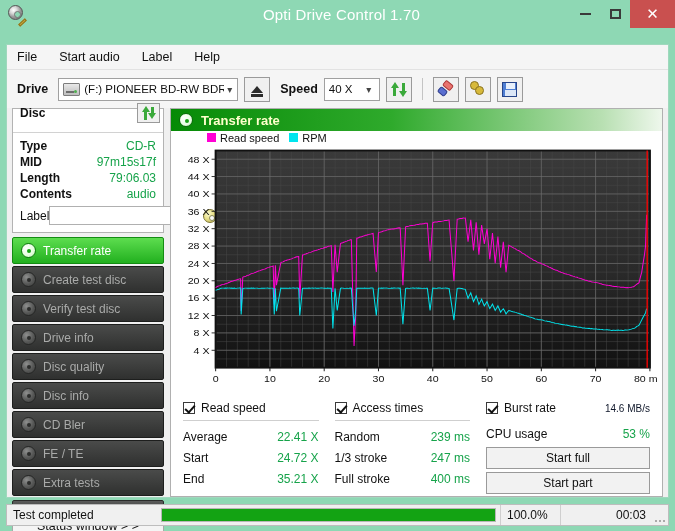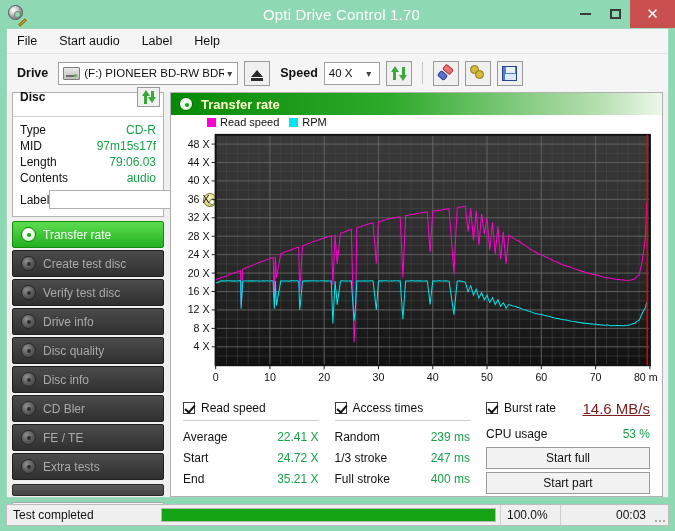--- a/index.html
+++ b/index.html
@@ -55,21 +55,21 @@
     color:#fff; font-size:12px;
   }
   .win-btn.close { width:45px; background:#c9504f; font-size:14px; }
   .glyph-min { width:11px; height:2px; background:#3a3a3a; display:block; }
   .glyph-max { width:11px; height:10px; border:2px solid #3a3a3a; display:block; }
   .glyph-close { color:#fff; font-size:15px; line-height:1; font-family:"DejaVu Sans", sans-serif;}
 
   
   .client {
     flex:1 1 auto;
-    margin:0 6px 6px 6px;
+    margin:16px 6px 6px 6px;
     background:#f0f0f0;
     border:1px solid #9fd8bd;
     display:flex; flex-direction:column;
     min-height:0;
     justify-content:space-between;
   }
   .menubar {
     height:25px; flex:0 0 25px;
     display:flex; align-items:center;
     background:#f5f5f5;
@@ -172,21 +172,21 @@
     height:24px; display:flex; align-items:center; padding:0 3px 16px 7px;
     border-bottom:1px solid #d2d2d2;
   }
   .disc-head .t { font-size:12px; font-weight:bold; color:#111; }
   .disc-head .btn {
     margin-left:auto; width:23px;height:20px; background:#f0f0f0;
     border:1px solid #9a9a9a; display:flex;align-items:center;justify-content:center;
   }
   .disc-rows { padding:5px 7px 6px 7px; }
   .drow { display:flex; align-items:center; height:16px; font-size:12px; }
-  .drow .k { color:#111; }
+  .drow .k { color:#111;font-weight:bold; }
   .drow .v { margin-left:auto; color:#16a34a; }
   .label-row { display:flex; align-items:center; margin-top:3px; }
   .label-row .k { font-size:12px; color:#111; width:42px; }
   .label-input {
     flex:1 1 auto; height:19px; background:#fff; border:1px solid #b0b0b0;
     font-size:11px; color:#111; padding:0 3px;
   }
   .label-btn {
     width:23px;height:21px;margin-left:3px; background:#efefef;border:1px solid #9a9a9a;
     display:flex;align-items:center;justify-content:center;
@@ -270,21 +270,21 @@
   .rhead { display:flex; align-items:center; height:18px; }
   .cbx {
     width:12px;height:12px;border:1px solid #3a3a3a;background:#fff; margin-right:6px;
     position:relative; flex:0 0 12px;
   }
   .cbx:after{
     content:""; position:absolute; left:3px; top:0px; width:4px;height:8px;
     border:solid #111; border-width:0 2px 2px 0; transform:rotate(42deg);
   }
   .rhead .ht { font-size:12px; color:#111; }
-  .rhead .hv { margin-left:auto; font-size:15px; color:#7f1d1d;text-decoration:underline; }
+  .rhead .hv { margin-left:auto; font-size:10px; color:#0f172a; }
   .rule { height:1px; background:#cfcfcf; margin:3px 0 5px 0; }
   .rrow { display:flex; font-size:12px; height:21px; align-items:center; }
   .rrow .k { color:#111; }
   .rrow .v { margin-left:auto; color:#16a34a; }
   .btn-std {
     height:22px; background:#f2f2f2; border:1px solid #9a9a9a;
     font-size:12px; color:#111; display:flex; align-items:center; justify-content:center;
     margin-top:3px;
   }
 

